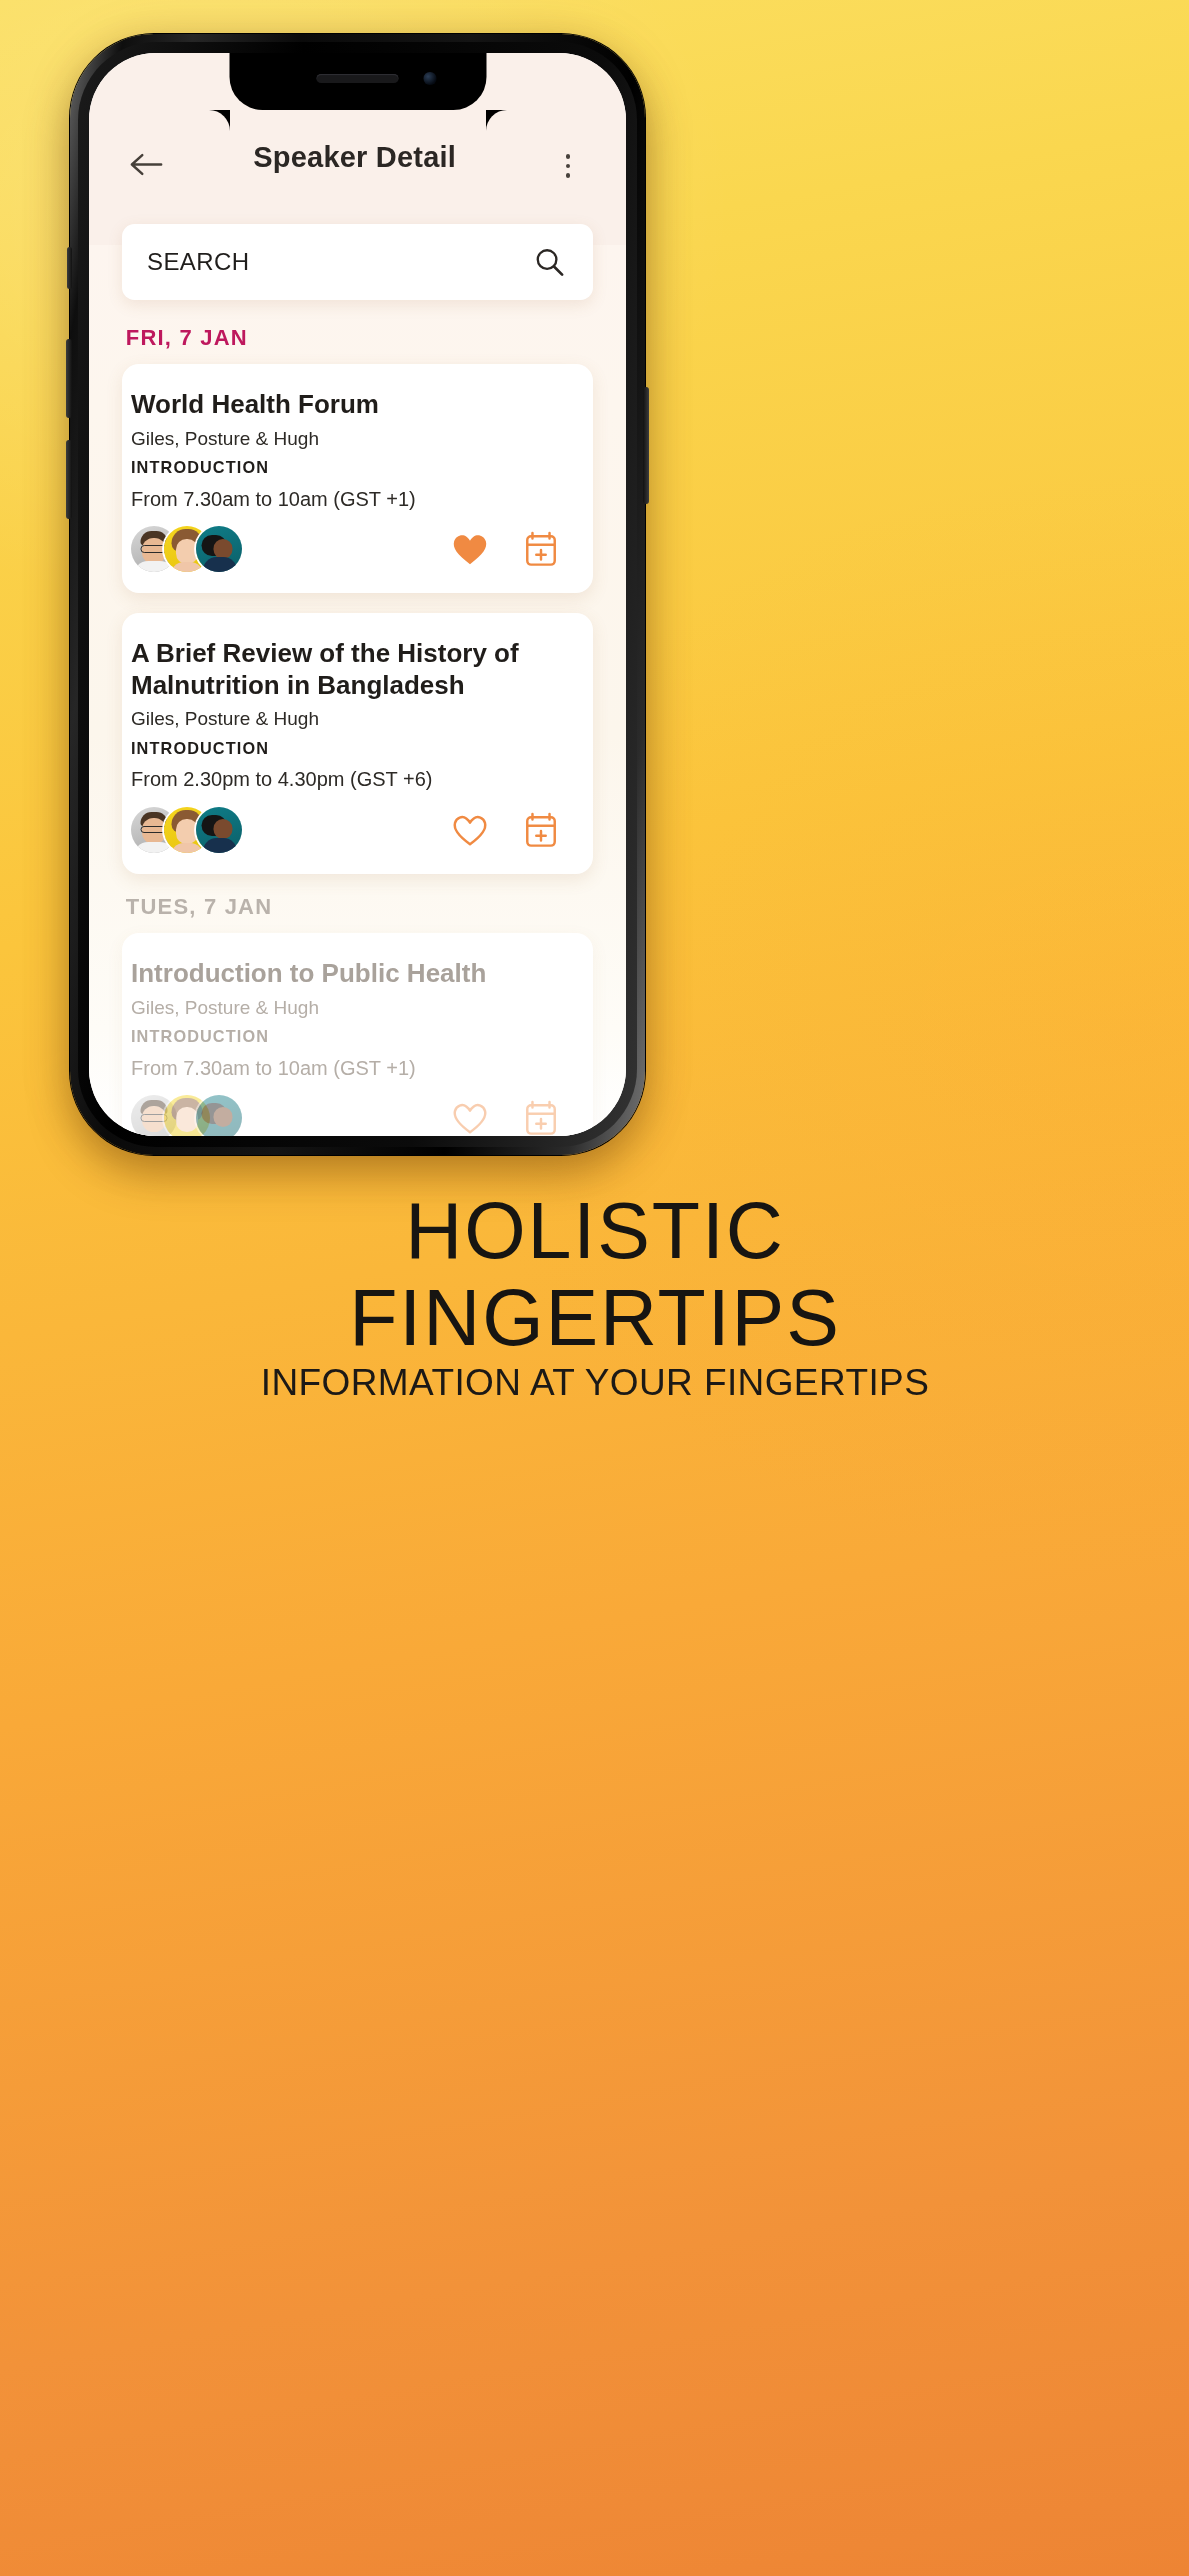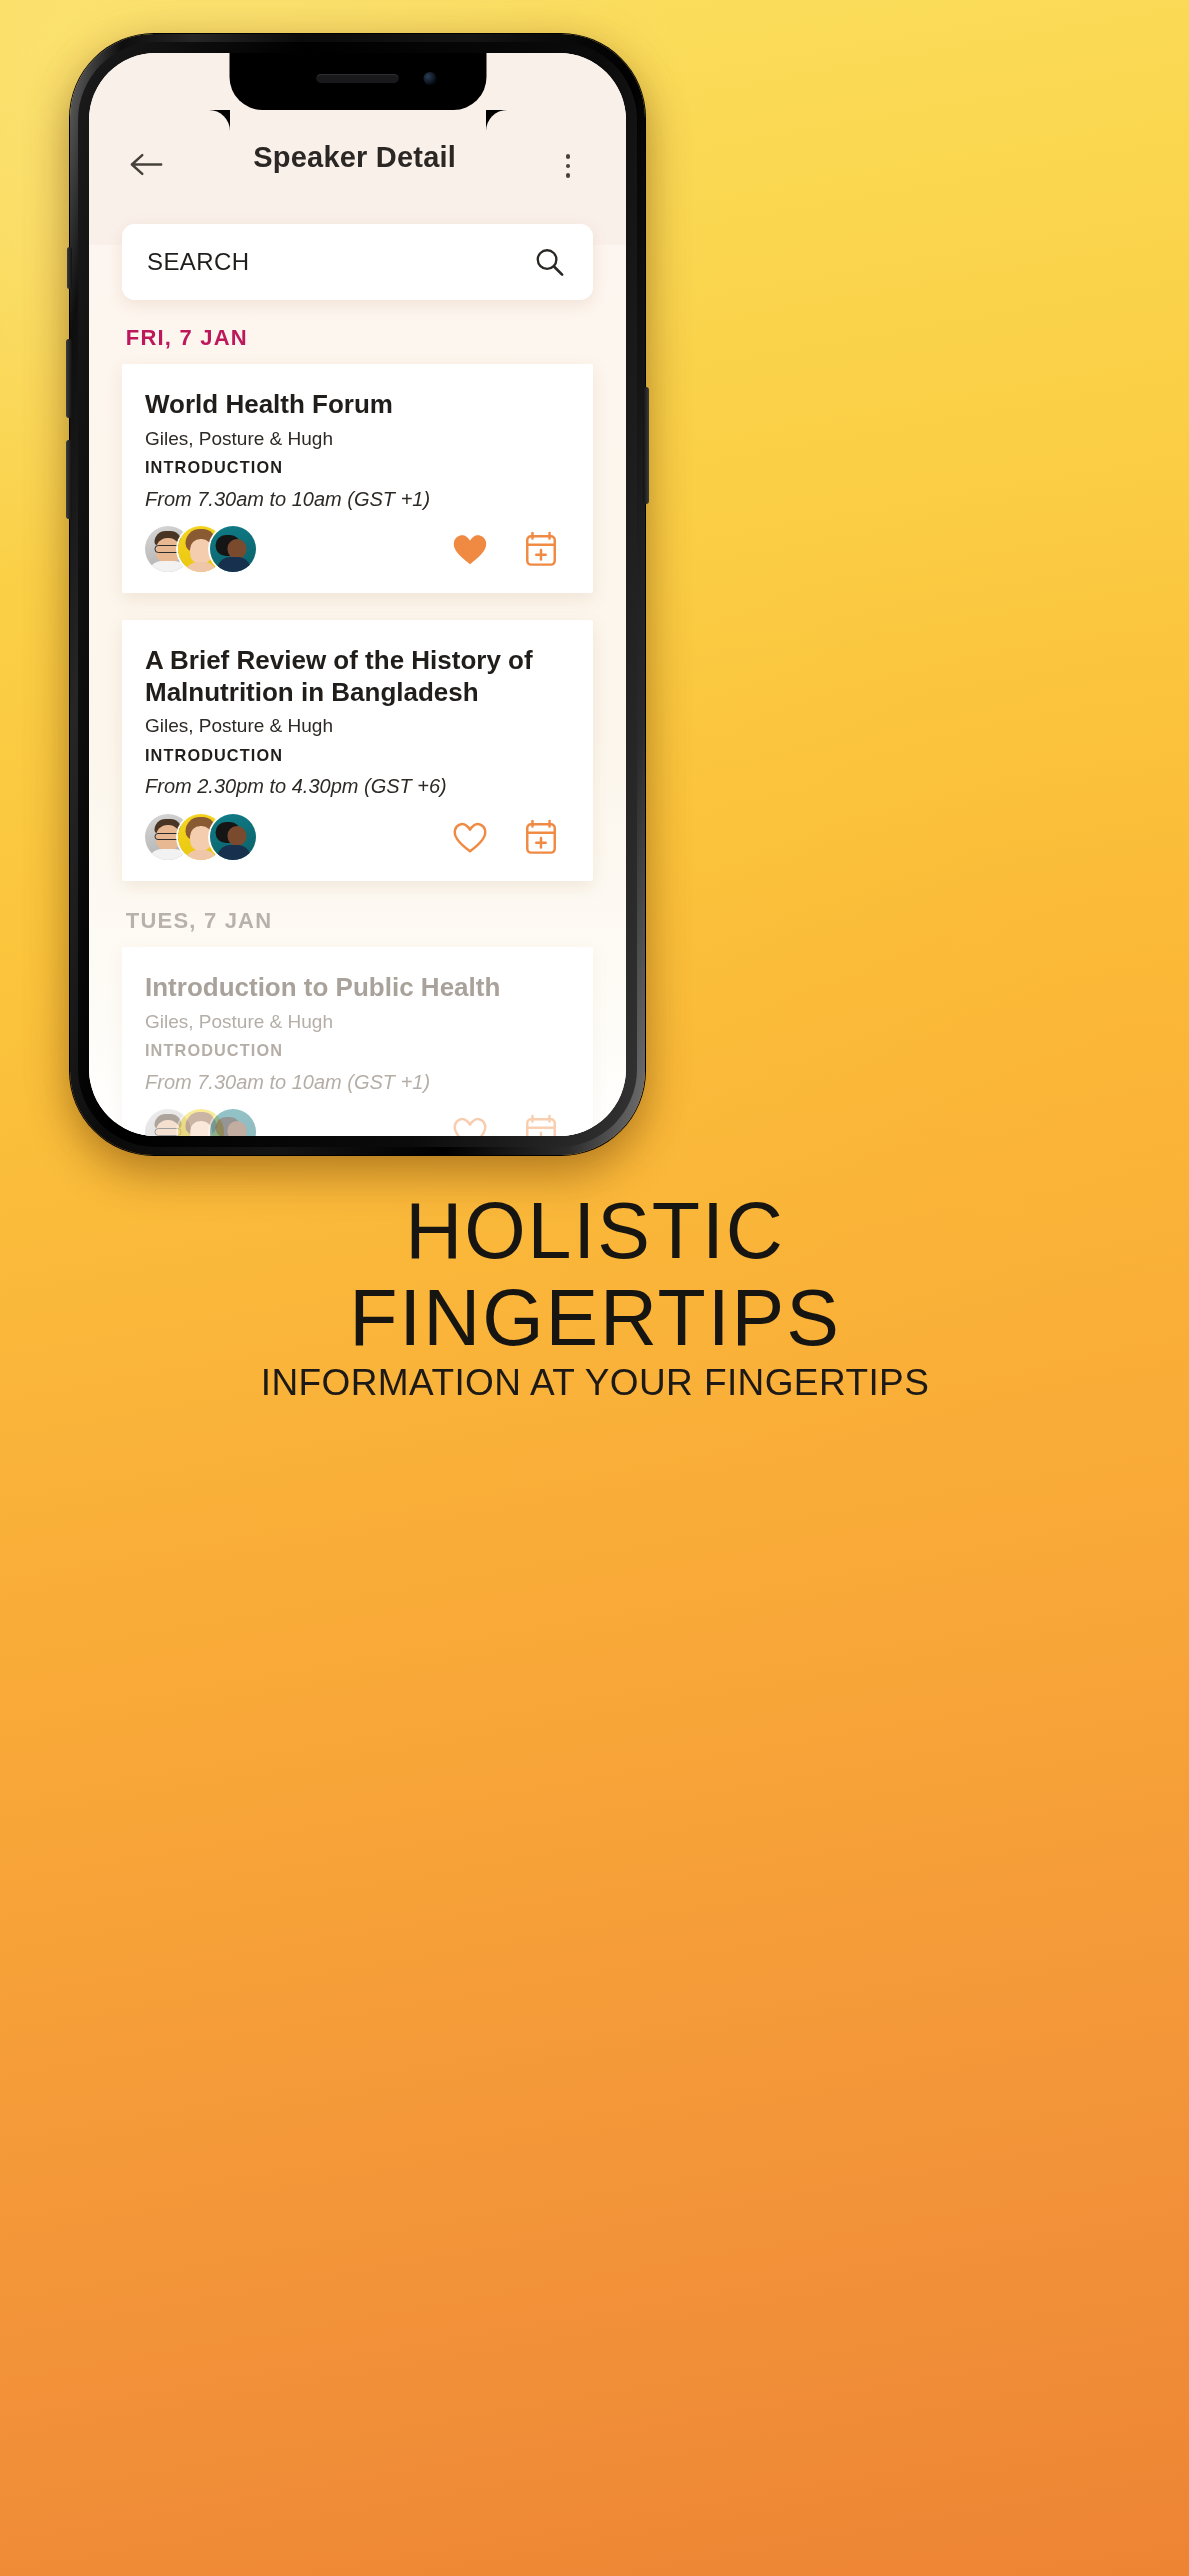--- a/index.html
+++ b/index.html
@@ -60,30 +60,30 @@
   .search-bar{position:absolute;top:171px;left:33px;right:33px;height:76px;background:#fff;border-radius:12.5px;
      box-shadow:0 4.8px 15.3px rgba(160,110,60,.13);display:flex;align-items:center;padding:0 25px;z-index:5;}
   .search-placeholder{flex:1;font-size:24px;color:#201e1c;letter-spacing:0.4px;}
   .search-icon{width:38px;height:38px;display:flex;align-items:center;justify-content:center;cursor:pointer;}
 
   
   .list{position:absolute;top:255px;left:0;right:0;bottom:0;padding:0 33px;overflow:hidden;}
   .day-label{font-size:22px;font-weight:700;letter-spacing:1.2px;color:#be185d;margin:17px 0 13.4px 3.8px;}
   .day-label.dim{color:#b9b2ab;}
 
-  .card{background:#fff;border-radius:2px;box-shadow:0 5.7px 17px rgba(155,110,60,.12);
-     padding:25px 25px 21px 23px;margin-bottom:27px;}
+  .card{background:#fff;border-radius:17px;box-shadow:0 5.7px 17px rgba(155,110,60,.12);
+     padding:25px 25px 21px 9px;margin-bottom:20px;}
   .card.dim{box-shadow:0 5.7px 17px rgba(155,110,60,.07);}
   .card-title{font-size:26px;font-weight:700;color:#201d1a;line-height:1.22;margin-bottom:6.7px;}
   .card.dim .card-title{color:#a9a29b;}
   .card-speakers{font-size:19px;color:#2d2a26;margin-bottom:8.6px;}
   .card.dim .card-speakers{color:#b5aea7;}
   .card-tag{font-size:16.3px;font-weight:700;letter-spacing:1.1px;color:#201d1a;margin-bottom:10.5px;}
   .card.dim .card-tag{color:#b5aea7;}
-  .card-time{font-size:20px;color:#2d2a26;margin-bottom:15.3px;font-style:italic;}
+  .card-time{font-size:20px;color:#2d2a26;margin-bottom:15.3px;}
   .card.dim .card-time{color:#b5aea7;}
   .card-foot{display:flex;align-items:center;justify-content:space-between;}
   .avatars{display:flex;}
   .avatar{width:46px;height:46px;border-radius:50%;margin-right:-13.4px;position:relative;overflow:hidden;
      box-shadow:0 0 0 1.9px #fff;}
   .card.dim .avatar{opacity:.45;}
   .actions{display:flex;align-items:center;gap:29px;padding-right:5.7px;}
   .act{width:42px;height:42px;display:flex;align-items:center;justify-content:center;cursor:pointer;}
   .card.dim .act{opacity:.42;}
 

